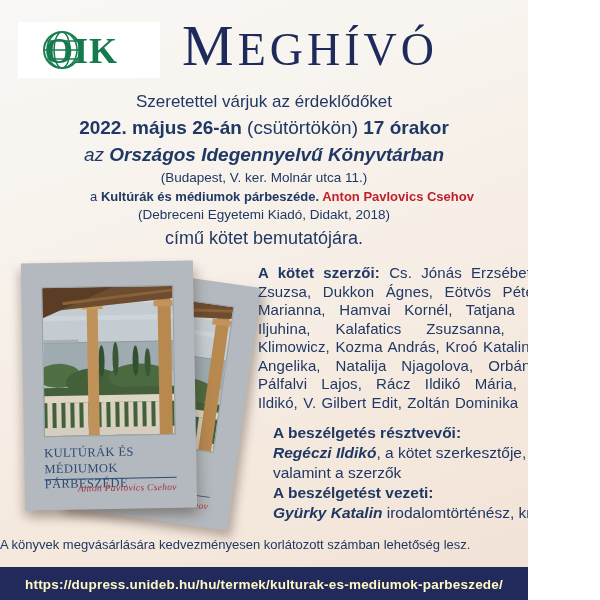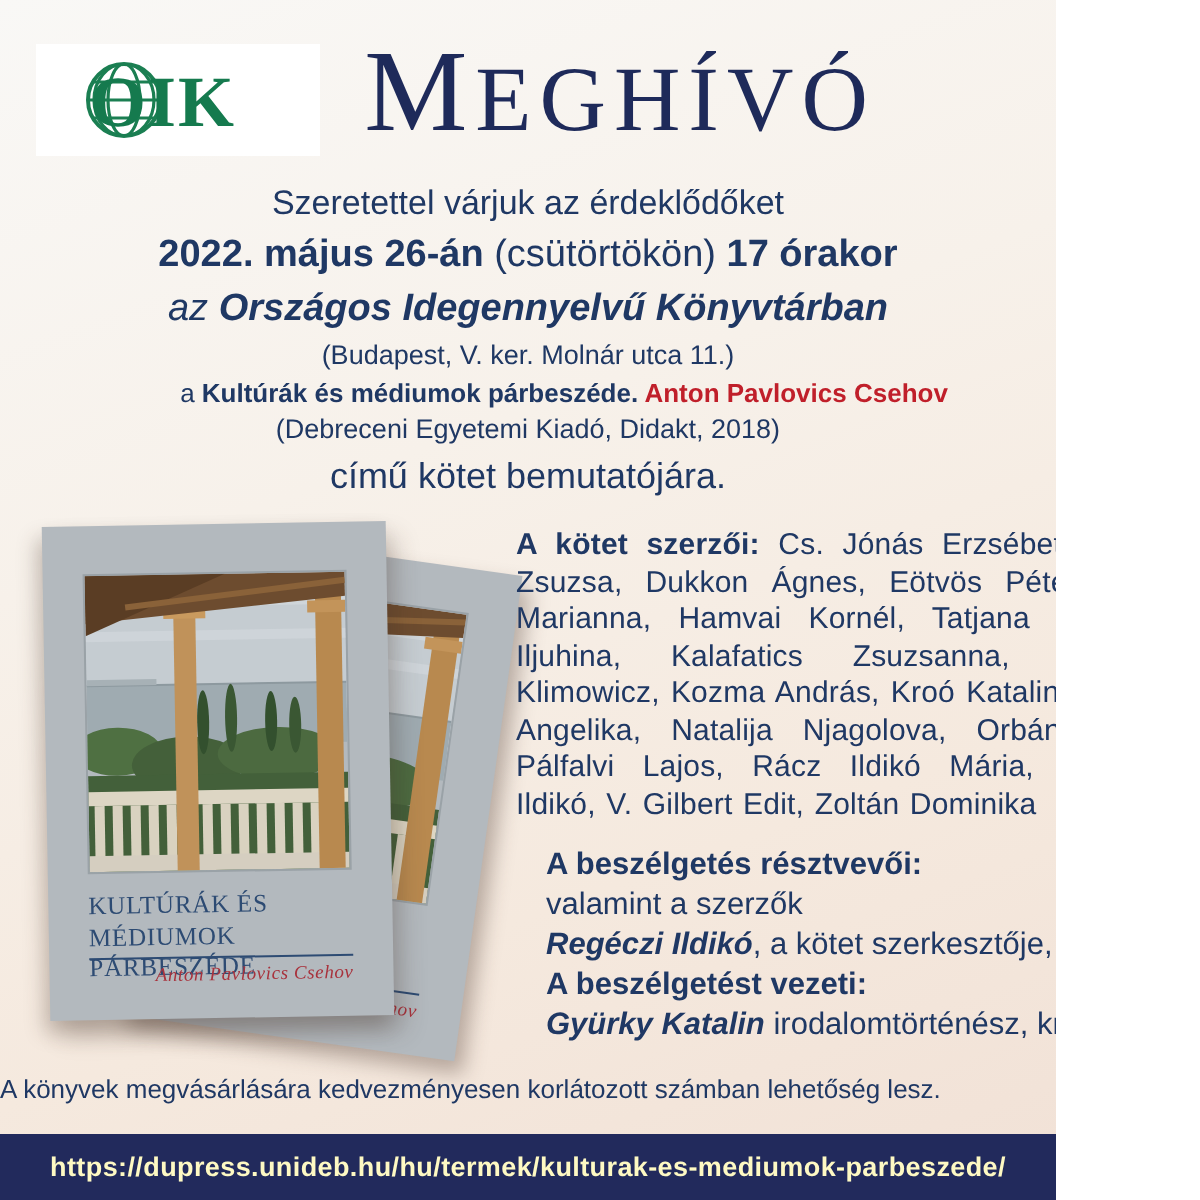--- a/index.html
+++ b/index.html
@@ -197,22 +197,22 @@
       <div class="cover-script">Anton Pavlovics Csehov</div>
     </div>
   </div>
 
   <div class="authors">
     <span class="b">A kötet szerzői:</span><span> Cs. Jónás Erzsébet, Csikai Zsuzsa, Dukkon Ágnes, Eötvös Péter, Gula Marianna, Hamvai Kornél, Tatjana Jurjevna Iljuhina, Kalafatics Zsuzsanna, Tadeusz Klimowicz, Kozma András, Kroó Katalin, Molnár Angelika, Natalija Njagolova, Orbán Jolán, Pálfalvi Lajos, Rácz Ildikó Mária, Regéczi Ildikó, V. Gilbert Edit, Zoltán Dominika</span>
   </div>
 
   <div class="participants">
     <div class="b">A beszélgetés résztvevői:</div>
+    <div><span class="bi">Regéczi Ildikó</span><span>, a kötet szerkesztője,</span></div>
     <div>valamint a szerzők</div>
-    <div><span class="bi">Regéczi Ildikó</span><span>, a kötet szerkesztője,</span></div>
     <div class="b">A beszélgetést vezeti:</div>
     <div><span class="bi">Gyürky Katalin</span><span> irodalomtörténész, kritikus</span></div>
   </div>
 
   <div class="note">A könyvek megvásárlására kedvezményesen korlátozott számban lehetőség lesz.</div>
 
   <div class="footer">
     <span>https://dupress.unideb.hu/hu/termek/kulturak-es-mediumok-parbeszede/</span>
   </div>
 

